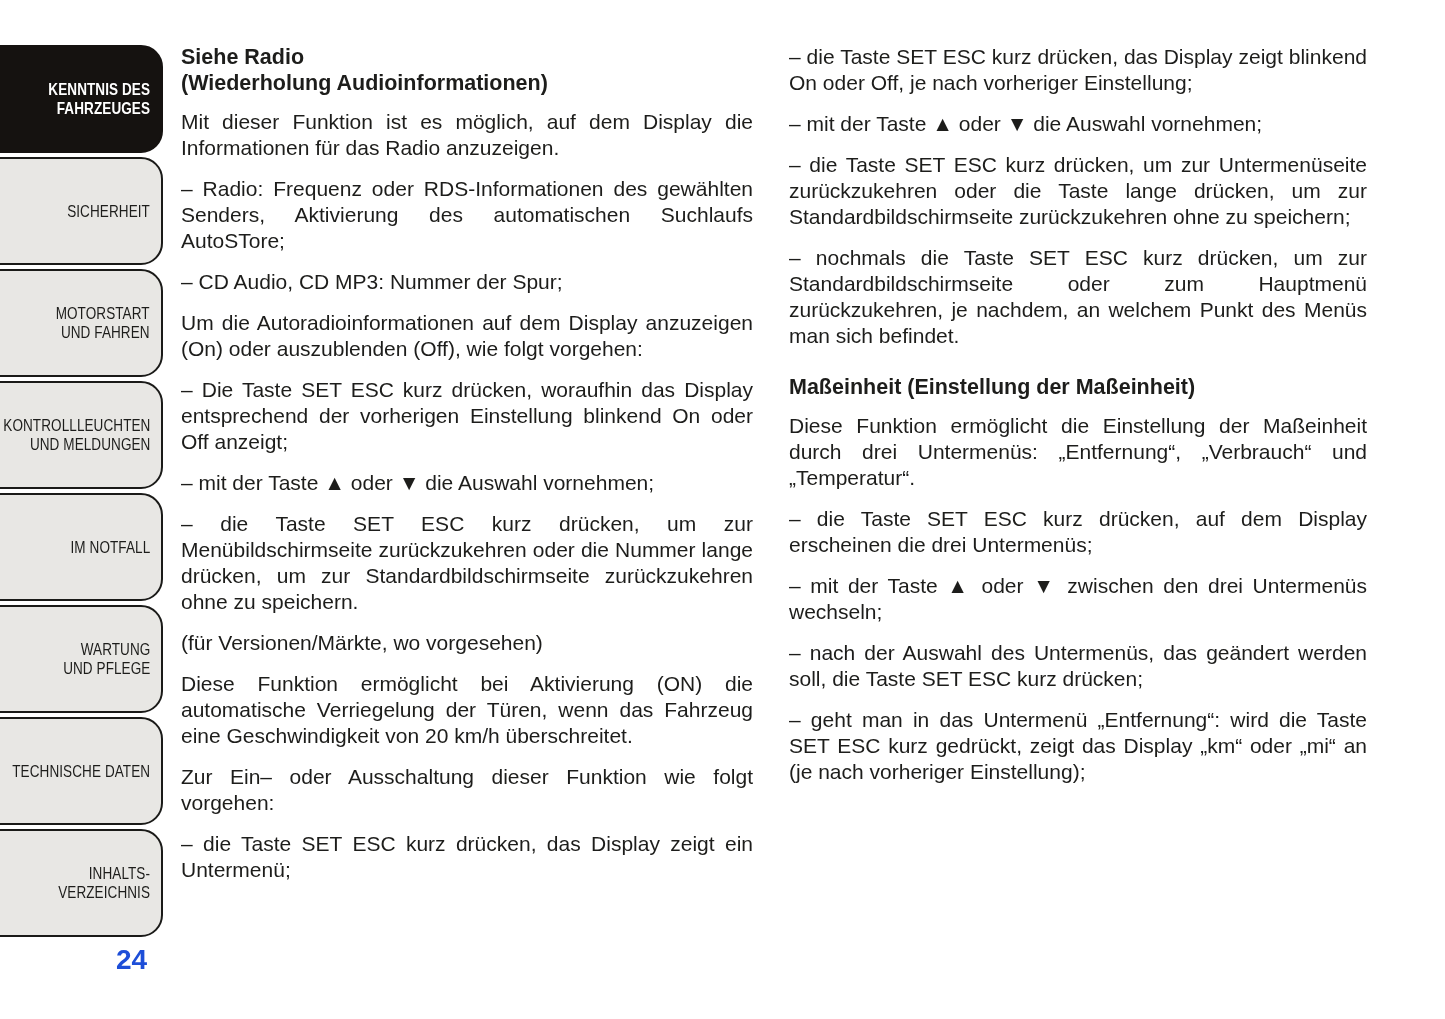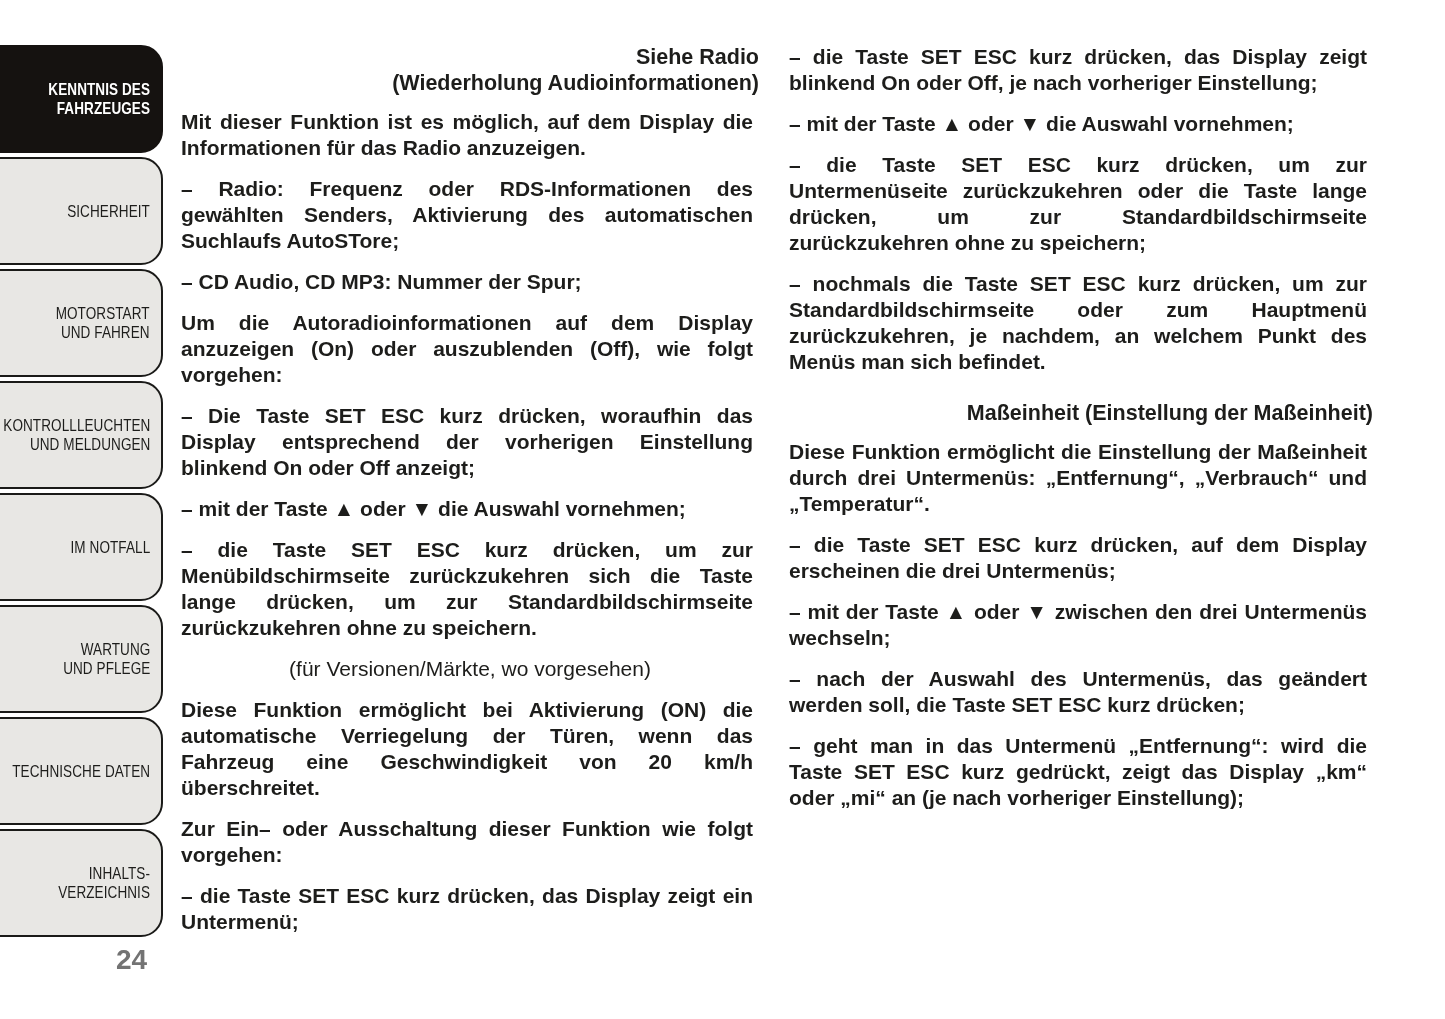--- a/index.html
+++ b/index.html
@@ -48,50 +48,49 @@
     font-weight: bold;
   }
   .t0 { top: 45px; }  .t1 { top: 157px; } .t2 { top: 269px; } .t3 { top: 381px; }
   .t4 { top: 493px; } .t5 { top: 605px; } .t6 { top: 717px; } .t7 { top: 829px; }
 
   .pagenum {
     position: absolute;
     left: 116px; top: 944px;
     font-size: 28px;
     font-weight: bold;
-    color: #737373;
+    color: #1d4ed8;
   }
 
   
   .col {
     position: absolute;
     top: 44px;
     font-size: 21px;
     line-height: 26px;
   }
   .col-left  { left: 181px; width: 578px; }
   .col-right { left: 789px; width: 584px; }
 
   .para {
     margin: 0 6px 15px 0;
     text-align: justify;
     hyphens: auto;
-    font-weight: bold;
     -webkit-hyphens: auto;
   }
   .heading {
     margin: 0 0 13px 0;
     font-size: 21.5px;
     font-weight: bold;
     white-space: pre-line;
-    text-align: right;
+    text-align: left;
   }
   .heading.section { margin-top: 25px; }
   .heading.tight { margin-bottom: 1px; }
-  .subnote { margin: 0 0 15px 0; text-align: center; }
+  .subnote { margin: 0 0 15px 0; text-align: left; }
 </style>
 </head>
 <body>
 
 <div class="page">
 
   <nav class="sidebar">
     <div class="tab t0 active">
       <span class="tab-label">KENNTNIS DES
 FAHRZEUGES</span>
@@ -128,21 +127,21 @@
   <main>
     <section class="col col-left">
       <h2 class="heading">Siehe Radio
 (Wiederholung Audioinformationen)</h2>
       <p class="para">Mit dieser Funktion ist es möglich, auf dem Display die Informationen für das Radio anzuzeigen.</p>
       <p class="para">– Radio: Frequenz oder RDS-Informationen des gewählten Senders, Aktivierung des automatischen Suchlaufs AutoSTore;</p>
       <p class="para">– CD Audio, CD MP3: Nummer der Spur;</p>
       <p class="para">Um die Autoradioinformationen auf dem Display anzuzeigen (On) oder auszublenden (Off), wie folgt vorgehen:</p>
       <p class="para">– Die Taste SET ESC kurz drücken, woraufhin das Display entsprechend der vorherigen Einstellung blinkend On oder Off anzeigt;</p>
       <p class="para">– mit der Taste ▲ oder ▼ die Auswahl vornehmen;</p>
-      <p class="para">– die Taste SET ESC kurz drücken, um zur Menübildschirmseite zurückzukehren sich die Taste lange drücken, um zur Standardbildschirmseite zurückzukehren ohne zu speichern.</p>
+      <p class="para">– die Taste SET ESC kurz drücken, um zur Menübildschirmseite zurückzukehren oder die Nummer lange drücken, um zur Standardbildschirmseite zurückzukehren ohne zu speichern.</p>
       <p class="subnote">(für Versionen/Märkte, wo vorgesehen)</p>
       <p class="para">Diese Funktion ermöglicht bei Aktivierung (ON) die automatische Verriegelung der Türen, wenn das Fahrzeug eine Geschwindigkeit von 20 km/h überschreitet.</p>
       <p class="para">Zur Ein– oder Ausschaltung dieser Funktion wie folgt vorgehen:</p>
       <p class="para">– die Taste SET ESC kurz drücken, das Display zeigt ein Untermenü;</p>
     </section>
 
     <section class="col col-right">
       <p class="para">– die Taste SET ESC kurz drücken, das Display zeigt blinkend On oder Off, je nach vorheriger Einstellung;</p>
       <p class="para">– mit der Taste ▲ oder ▼ die Auswahl vornehmen;</p>
       <p class="para">– die Taste SET ESC kurz drücken, um zur Untermenüseite zurückzukehren oder die Taste lange drücken, um zur Standardbildschirmseite zurückzukehren ohne zu speichern;</p>

